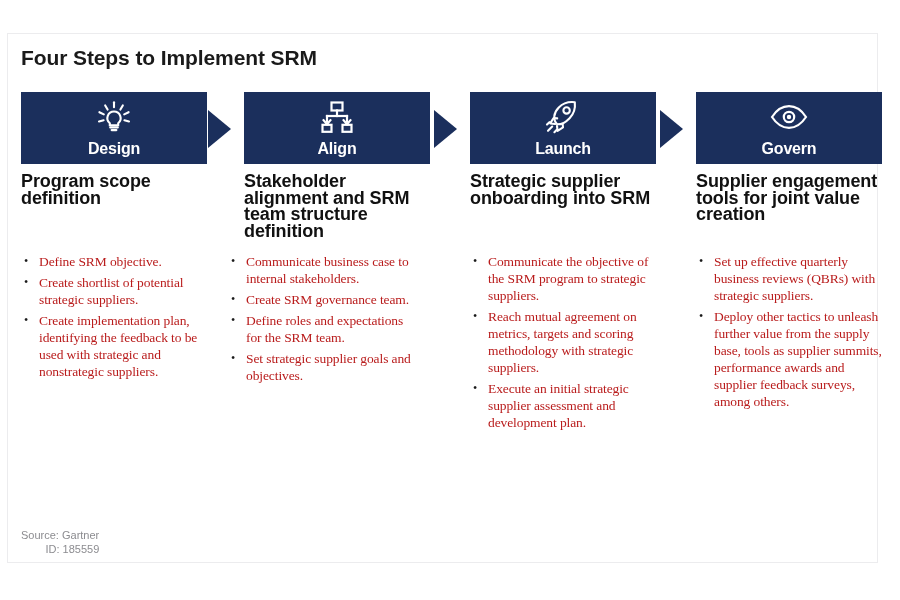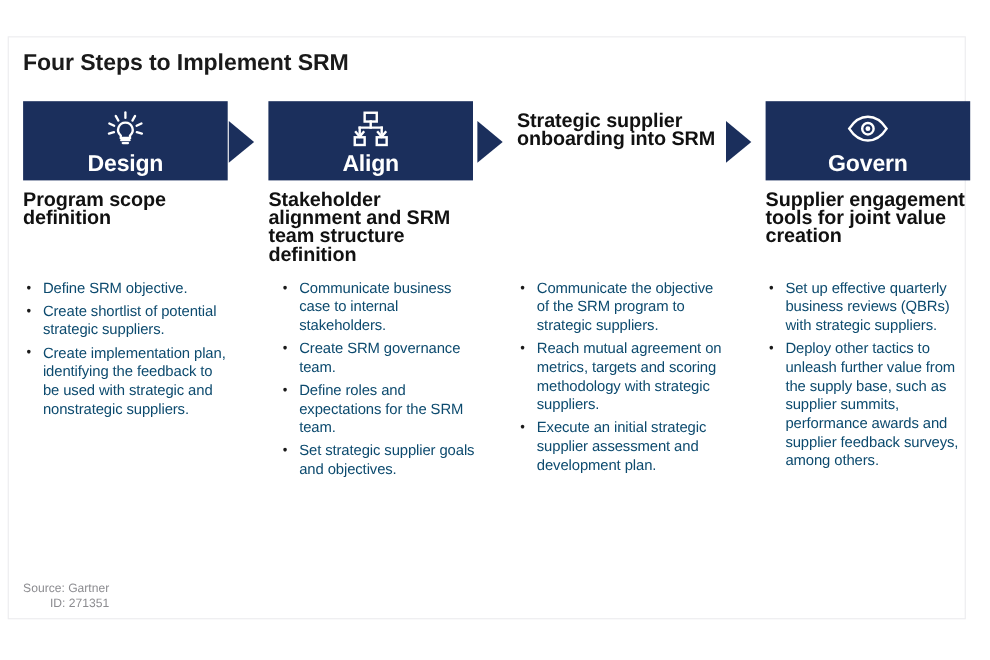--- a/index.html
+++ b/index.html
@@ -79,21 +79,21 @@
   }
   .step-icon svg { display: block; }
 
   .step-label {
     position: absolute;
     left: 0;
     right: 0;
     bottom: 3px;
     text-align: center;
     color: #ffffff;
-    font-size: 21px;
+    font-size: 16px;
     font-weight: bold;
     line-height: 24px;
     letter-spacing: -0.2px;
   }
 
   
   .arrow {
     position: absolute;
     top: 110px;
     width: 0;
@@ -117,32 +117,33 @@
 
   .bullets {
     position: absolute;
     top: 253px;
     width: 186px;
     margin: 0;
     padding: 0;
     list-style: none;
   }
   .bullets.col-0 { left: 21px; }
-  .bullets.col-1 { left: 254px; }
+  .bullets.col-1 { left: 228px; }
   .bullets.col-2 { left: 470px; }
   .bullets.col-3 { left: 696px; }
 
   .bullets li {
     position: relative;
     padding-left: 18px;
     margin-bottom: 4px;
     font-size: 13.5px;
     line-height: 17px;
-    color: #0c4a6e;
+    color: #b91c1c;
     letter-spacing: -0.1px;
+    font-family: Liberation Serif, serif;
   }
   .bullets li::before {
     content: "\2022";
     position: absolute;
     left: 3px;
     top: 0;
     font-size: 12px;
     line-height: 17px;
     color: #1a1a1a;
   }
@@ -205,20 +206,34 @@
         </svg>
       </div>
       <div class="step-label">Align</div>
     </div>
     <div class="col-heading">Stakeholder alignment and SRM team structure definition</div>
   </div>
 
   <div class="arrow arrow-1"></div>
 
   <div class="col col-2">
+    <div class="step-box">
+      <div class="step-icon">
+        <svg width="38" height="36" viewBox="0 0 38 36" fill="none" stroke="#ffffff" stroke-width="2.1" stroke-linecap="round" stroke-linejoin="round">
+          <path d="M13.2 25.3 C8.6 20.7 9.6 13.6 14.8 8.4 C19.2 4.0 25.6 2.6 30.8 3.2 C31.4 8.4 30.0 14.8 25.6 19.2 C20.4 24.4 17.8 25.3 13.2 25.3 Z"></path>
+          <circle cx="22.6" cy="11.4" r="3.2"></circle>
+          <path d="M13.2 19.4 L9.6 19.0 L6.2 24.4 L11.0 25.0"></path>
+          <path d="M18.6 24.8 L19.0 28.4 L13.6 31.8 L13.0 27.0"></path>
+          <line x1="4.0" y1="31.8" x2="8.2" y2="27.6"></line>
+          <line x1="3.0" y1="25.6" x2="5.4" y2="23.2"></line>
+          <line x1="10.4" y1="33.2" x2="12.8" y2="30.8"></line>
+        </svg>
+      </div>
+      <div class="step-label">Launch</div>
+    </div>
     <div class="col-heading">Strategic supplier onboarding into SRM</div>
   </div>
 
   <div class="arrow arrow-2"></div>
 
   <div class="col col-3">
     <div class="step-box">
       <div class="step-icon">
         <svg width="40" height="30" viewBox="0 0 40 30" fill="none" stroke="#ffffff" stroke-width="2.2">
           <path d="M3 15 C8.5 6.5 14 4.2 20 4.2 C26 4.2 31.5 6.5 37 15 C31.5 23.5 26 25.8 20 25.8 C14 25.8 8.5 23.5 3 15 Z"></path>
@@ -245,21 +260,21 @@
   </ul>
 
   <ul class="bullets col-2">
     <li>Communicate the objective of the SRM program to strategic suppliers.</li>
     <li>Reach mutual agreement on metrics, targets and scoring methodology with strategic suppliers.</li>
     <li>Execute an initial strategic supplier assessment and development plan.</li>
   </ul>
 
   <ul class="bullets col-3">
     <li>Set up effective quarterly business reviews (QBRs) with strategic suppliers.</li>
-    <li>Deploy other tactics to unleash further value from the supply base, such as supplier summits, performance awards and supplier feedback surveys, among others.</li>
+    <li>Deploy other tactics to unleash further value from the supply base, tools as supplier summits, performance awards and supplier feedback surveys, among others.</li>
   </ul>
 
   <div class="source">
     <div>Source: Gartner</div>
-    <div>ID: 271351</div>
+    <div>ID: 185559</div>
   </div>
 
 </div>
 
 </body></html>

